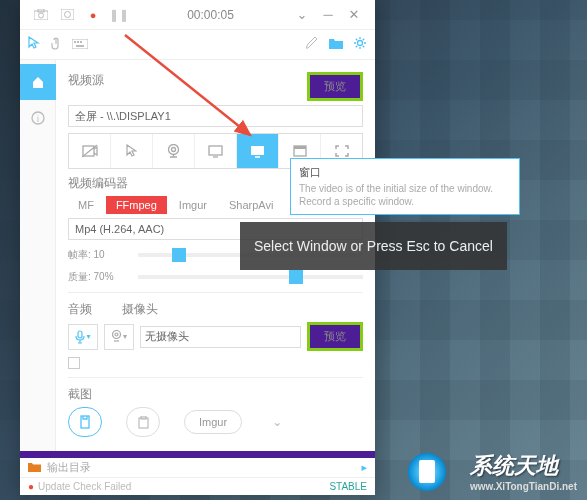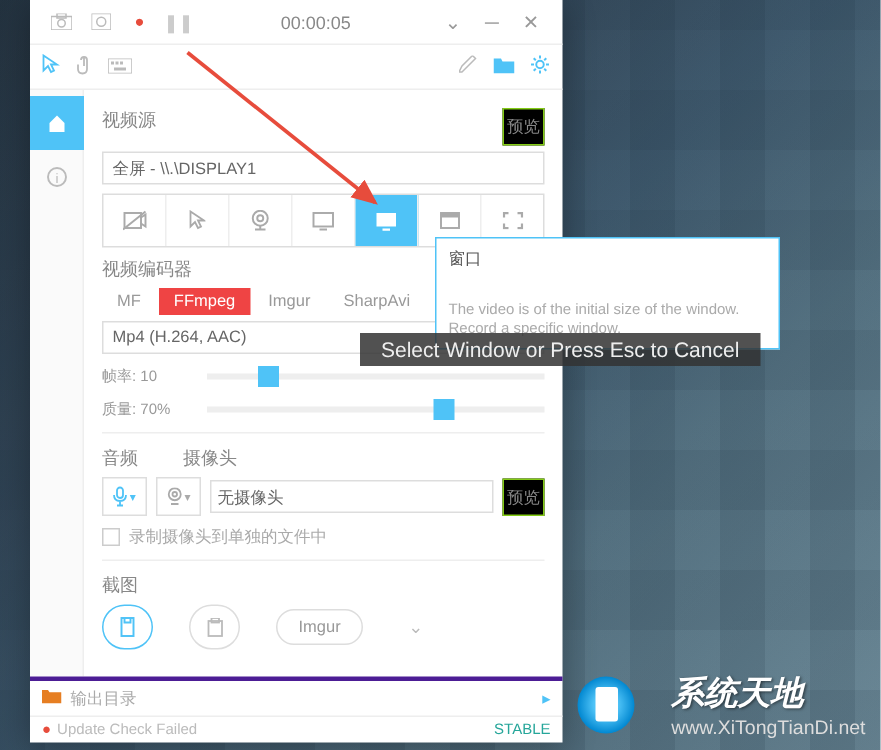--- a/index.html
+++ b/index.html
@@ -14,21 +14,21 @@
 .tb-right{display:flex}
 .body{flex:1;display:flex;overflow:hidden}
 .sidetabs{width:36px;background:#fafafa;border-right:1px solid #eee;padding-top:4px}
 .st-item{width:36px;height:36px;display:flex;align-items:center;justify-content:center;color:#bbb;font-size:14px}
 .st-item.active{background:#4fc3f7;color:#fff}
 .content{flex:1;padding:8px 12px;overflow:hidden;font-size:12px;color:#888}
 .section-head{display:flex;justify-content:space-between;margin:4px 0}
 .section-title{color:#888;font-size:12px}
 .input-row{display:flex;gap:4px;margin:4px 0}
 .text-input{flex:1;border:1px solid #ddd;padding:4px 6px;font-size:11px;color:#666;background:#fff}
-.btn{border:1px solid #84cc16;padding:4px 2px;font-size:11px;color:#888;background:#000000;cursor:pointer}
+.btn{border:3px solid #84cc16;padding:4px 14px;font-size:11px;color:#888;background:#4c1d95;cursor:pointer}
 .icon-toolbar{border:1px solid #ddd;display:flex;margin:6px 0}
 .it-btn{flex:1;height:34px;display:flex;align-items:center;justify-content:center;border-right:1px solid #eee;color:#aaa}
 .it-btn:last-child{border-right:none}
 .it-btn.active{background:#4fc3f7;color:#fff}
 .secondary-bar{height:30px;display:flex;align-items:center;padding:0 8px;border-bottom:1px solid #eee;gap:10px}
 .sb-btn{color:#bbb;font-size:13px}
 .sb-spacer{flex:1}
 .encoder-tabs{display:flex;gap:2px;margin:4px 0}
 .enc-tab{padding:3px 10px;font-size:11px;color:#999;cursor:pointer}
 .enc-tab.active{background:#ef4444;color:#fff}
@@ -38,35 +38,35 @@
 .slider-thumb{position:absolute;width:14px;height:14px;background:#4fc3f7;top:-5px;transform:translateX(-50%)}
 .audio-row{display:flex;gap:6px;margin:4px 0;align-items:center}
 .mic-btn{width:30px;height:26px;border:1px solid #ddd;display:flex;align-items:center;justify-content:center;color:#4fc3f7}
 .select{flex:1;border:1px solid #ddd;padding:4px;font-size:11px;color:#666}
 .check-row{display:flex;align-items:center;gap:6px;margin:6px 0;font-size:11px;color:#aaa}
 .check{width:12px;height:12px;border:1px solid #ccc}
 .ss-row{display:flex;gap:24px;align-items:center;margin:4px 0}
 .ss-btn{width:34px;height:30px;border:1px solid #4fc3f7;border-radius:16px;display:flex;align-items:center;justify-content:center;color:#4fc3f7}
 .ss-btn.plain{border-color:#ddd;color:#bbb}
 .ss-upload{border:1px solid #ddd;border-radius:14px;padding:5px 14px;font-size:11px;color:#999}
-.statusbar{height:26px;border-top:3px solid #4c1d95;display:flex;align-items:center;padding:0 8px;font-size:11px;color:#aaa}
+.statusbar{height:26px;border-top:7px solid #4c1d95;display:flex;align-items:center;padding:0 8px;font-size:11px;color:#aaa}
 .folder-ic{color:#e67e22;margin-right:6px}
 .status-right{color:#4fc3f7;margin-left:auto}
 .footer{height:18px;border-top:1px solid #eee;display:flex;align-items:center;padding:0 8px;font-size:10px;color:#bbb}
 .footer .stable{margin-left:auto;color:#26a69a}
 .tooltip{position:absolute;left:290px;top:158px;width:230px;background:#fff;border:1px solid #4fc3f7;padding:6px 8px;font-size:11px;z-index:5}
-.tooltip .tt-title{color:#555;margin-bottom:20px}
+.tooltip .tt-title{color:#555;margin-bottom:2px}
 .tooltip .tt-body{color:#aaa;font-size:10px;line-height:1.3}
-.overlay-bar{position:absolute;left:240px;top:222px;background:rgba(50,50,50,.85);color:#eee;padding:3px 14px;font-size:14px;z-index:6}
+.overlay-bar{position:absolute;left:240px;top:222px;background:rgba(50,50,50,.85);color:#eee;padding:16px 14px;font-size:14px;z-index:6}
 .arrow{position:absolute;left:115px;top:25px;width:150px;height:120px;z-index:4;pointer-events:none}
 .watermark{position:absolute;right:10px;bottom:8px;display:flex;align-items:center;gap:24px;z-index:3}
 .wm-logo{width:38px;height:38px;border-radius:50%;background:radial-gradient(circle,#4fc3f7 30%,#0288d1 70%);position:relative}
 .wm-logo::after{content:"";position:absolute;inset:20% 30%;background:#fff;border-radius:2px}
 .wm-text{color:#fff;font-weight:bold;font-size:22px;font-style:italic;text-shadow:1px 1px 2px rgba(0,0,0,.5)}
-.wm-sub{font-size:13px;color:#ddd;display:block;font-style:normal;font-weight:normal}
+.wm-sub{font-size:10px;color:#ddd;display:block;font-style:normal;font-weight:bold}
 hr.sep{border:none;border-top:1px solid #eee;margin:8px 0}
 </style>
 </head>
 <body>
 <div class="bg-overlay"></div>
 
 <div class="window">
   <div class="titlebar">
     <div class="tb-btn">
       <svg width="14" height="11" viewBox="0 0 14 11">
@@ -245,21 +245,20 @@
               <circle cx="5.5" cy="4.5" r="1.5" fill="none" stroke="currentColor" stroke-width="1.2"></circle>
               <path d="M3 11 L8 11" stroke="currentColor" stroke-width="1.2"></path>
             </svg>
           <span style="font-size:8px;margin-left:1px">▾</span>
         </div>
         <input class="select" value="无摄像头" style="">
         <button class="btn">预览</button>
       </div>
       <div class="check-row">
         <div class="check"></div>
-        <span>录制摄像头到单独的文件中</span>
       </div>
 
       <hr class="sep">
 
       <div class="section-head">
         <span class="section-title">截图</span>
       </div>
       <div class="ss-row">
         <div class="ss-btn">
           <svg width="12" height="14" viewBox="0 0 12 14">

